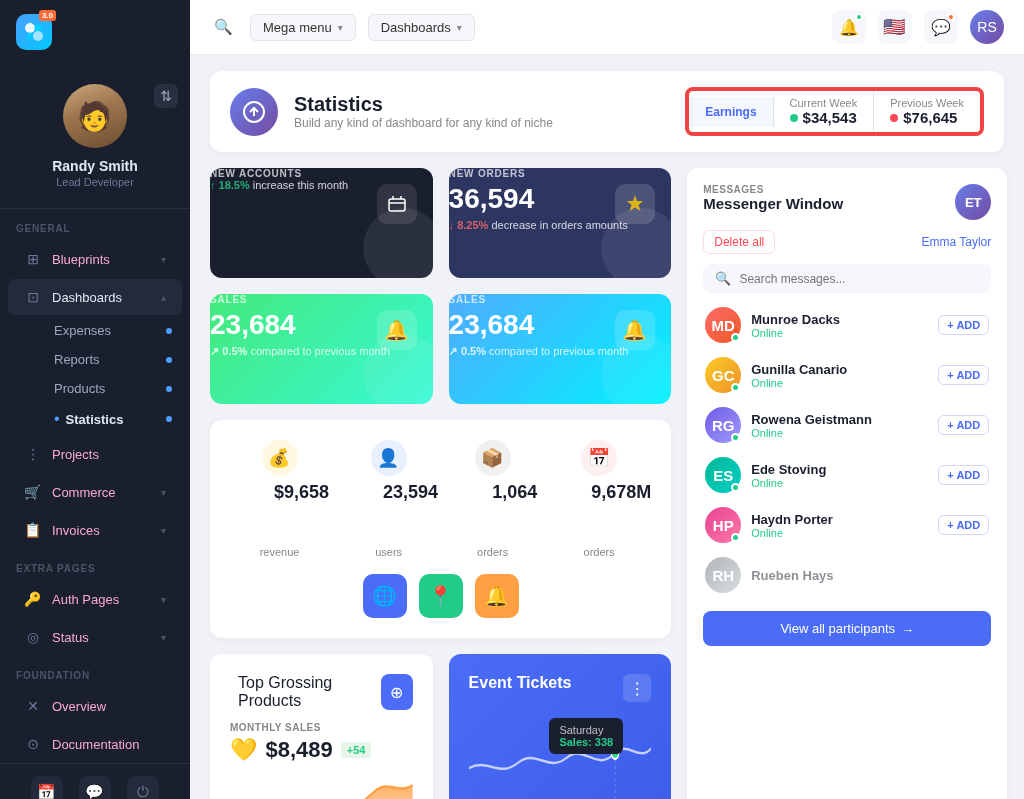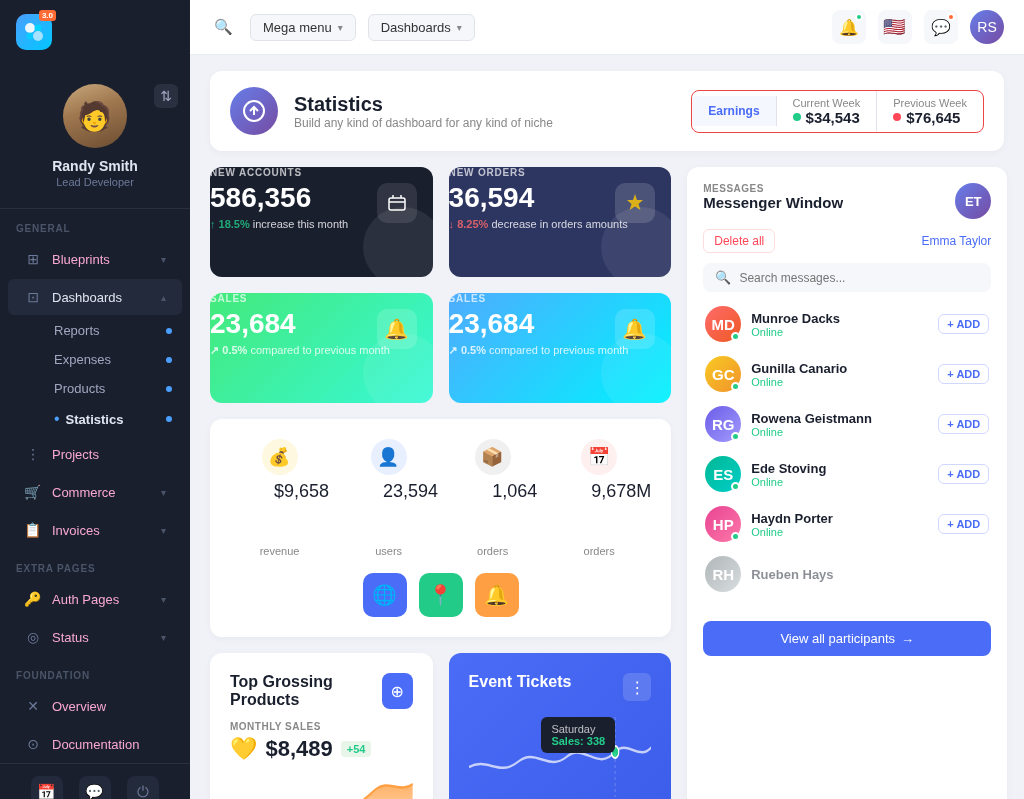--- a/index.html
+++ b/index.html
@@ -324,21 +324,21 @@
     }
     .stats-header-text p {
       font-size: 12px;
       color: #888;
     }
     .stats-header-spacer { flex: 1; }
     .earnings-tabs {
       display: flex;
       align-items: center;
       gap: 0;
-      border: 1px solid #ef4444;
+      border: 4px solid #ef4444;
       border-radius: 8px;
       overflow: hidden;
     }
     .earnings-tab {
       padding: 8px 16px;
       cursor: pointer;
       font-size: 12px;
       color: #888;
       background: white;
       border-right: 1px solid #e0e4ea;
@@ -460,21 +460,21 @@
       align-items: center;
       justify-content: center;
       font-size: 18px;
     }
     .summary-stat-icon.yellow { background: #fff8e0; }
     .summary-stat-icon.blue { background: #e8f0ff; }
     .summary-stat-icon.dark { background: #f0f0f0; }
     .summary-stat-icon.red { background: #fff0f0; }
     .summary-stat-value {
       font-size: 18px;
-      font-weight: 400;
+      font-weight: 700;
       color: #1a1f2e;
       margin-left: 44px;
     }
     .summary-stat-label {
       font-size: 11px;
       color: #888;
       margin-top: 37px;
     }
     .summary-buttons {
       display: flex;
@@ -623,21 +623,21 @@
       border: none;
       border-radius: 8px;
       padding: 10px 16px;
       font-size: 13px;
       cursor: pointer;
       display: flex;
       align-items: center;
       justify-content: center;
       gap: 6px;
       font-weight: 500;
-      margin-top: 15px;
+      margin-top: 4px;
     }
 
     
     .bottom-section {
       display: grid;
       grid-template-columns: 1fr 1fr;
       gap: 16px;
     }
 
     
@@ -645,22 +645,23 @@
       background: white;
       border-radius: 12px;
       padding: 20px;
       box-shadow: 0 2px 8px rgba(0,0,0,0.04);
       min-height: 180px;
       position: relative;
       overflow: hidden;
     }
     .products-card h3 {
       font-size: 16px;
-      font-weight: 700;
+      font-weight: 400;
       color: #1a1f2e;
+      margin-left: 8px;
     }
     .products-card-header {
       display: flex;
       justify-content: space-between;
       align-items: flex-start;
       margin-bottom: 12px;
     }
     .products-card-icon {
       width: 36px;
       height: 36px;
@@ -739,21 +740,21 @@
       cursor: pointer;
       color: white;
       font-size: 16px;
     }
     .event-chart-area {
       height: 80px;
       position: relative;
     }
     .tooltip-box {
       position: absolute;
-      right: 36px;
+      right: 28px;
       top: 0;
       background: #1a1f2e;
       border-radius: 6px;
       padding: 6px 10px;
       font-size: 11px;
       color: white;
     }
     .tooltip-box .t-label { opacity: 0.7; }
     .tooltip-box .t-value { font-weight: 700; color: #22cc88; }
 
@@ -799,25 +800,25 @@
   </div>
 
   <div class="sidebar-item active">
     <span class="item-icon">⊡</span>
     <span class="item-label">Dashboards</span>
     <span class="item-arrow">▴</span>
   </div>
 
   <div class="sidebar-sub">
     <div class="sidebar-sub-item">
-      <span class="sub-label">Reports</span>
+      <span class="sub-label">Expenses</span>
       <span class="sub-dot"></span>
     </div>
     <div class="sidebar-sub-item">
-      <span class="sub-label">Expenses</span>
+      <span class="sub-label">Reports</span>
       <span class="sub-dot"></span>
     </div>
     <div class="sidebar-sub-item">
       <span class="sub-label">Products</span>
       <span class="sub-dot"></span>
     </div>
     <div class="sidebar-sub-item active">
       <span class="sub-label">Statistics</span>
       <span class="sub-dot" style="background:#4a9fff;"></span>
     </div>
@@ -934,21 +935,20 @@
     </div>
 
     <div class="main-grid">
       <div class="main-left">
 
         <div class="metric-cards-row">
 
           <div class="metric-card dark">
             <div>
               <div class="metric-card-label">NEW ACCOUNTS</div>
-              <div class="metric-card-value">586,356</div>
               <div class="metric-card-subtitle">
                 <span style="color:#22cc88; font-weight:700;">↑ 18.5%</span> increase this month
               </div>
             </div>
             <div class="metric-card-icon">
               <svg width="22" height="22" viewBox="0 0 22 22" fill="none">
                 <rect x="3" y="6" width="16" height="12" rx="2" stroke="white" stroke-width="1.5" fill="none"></rect>
                 <line x1="7" y1="6" x2="7" y2="3" stroke="white" stroke-width="1.5"></line>
                 <line x1="15" y1="6" x2="15" y2="3" stroke="white" stroke-width="1.5"></line>
                 <line x1="3" y1="10" x2="19" y2="10" stroke="white" stroke-width="1.5"></line>

